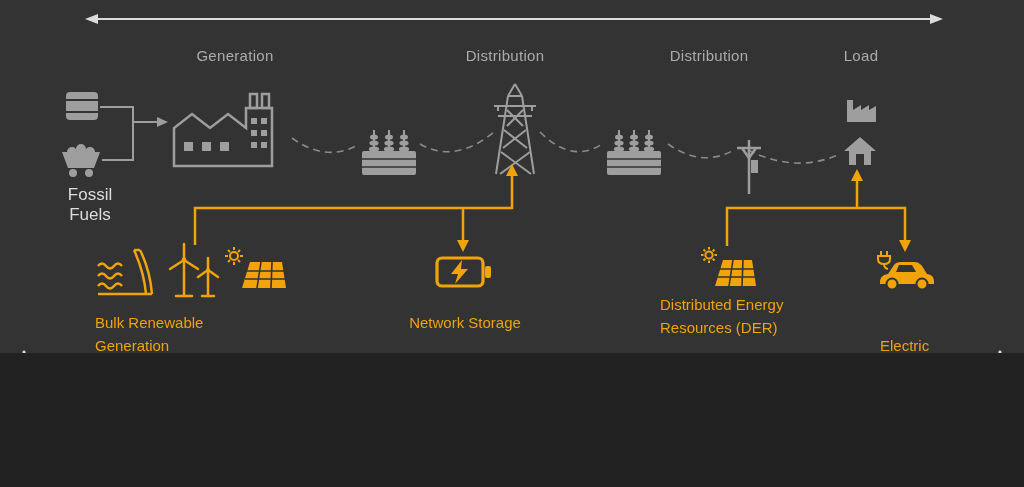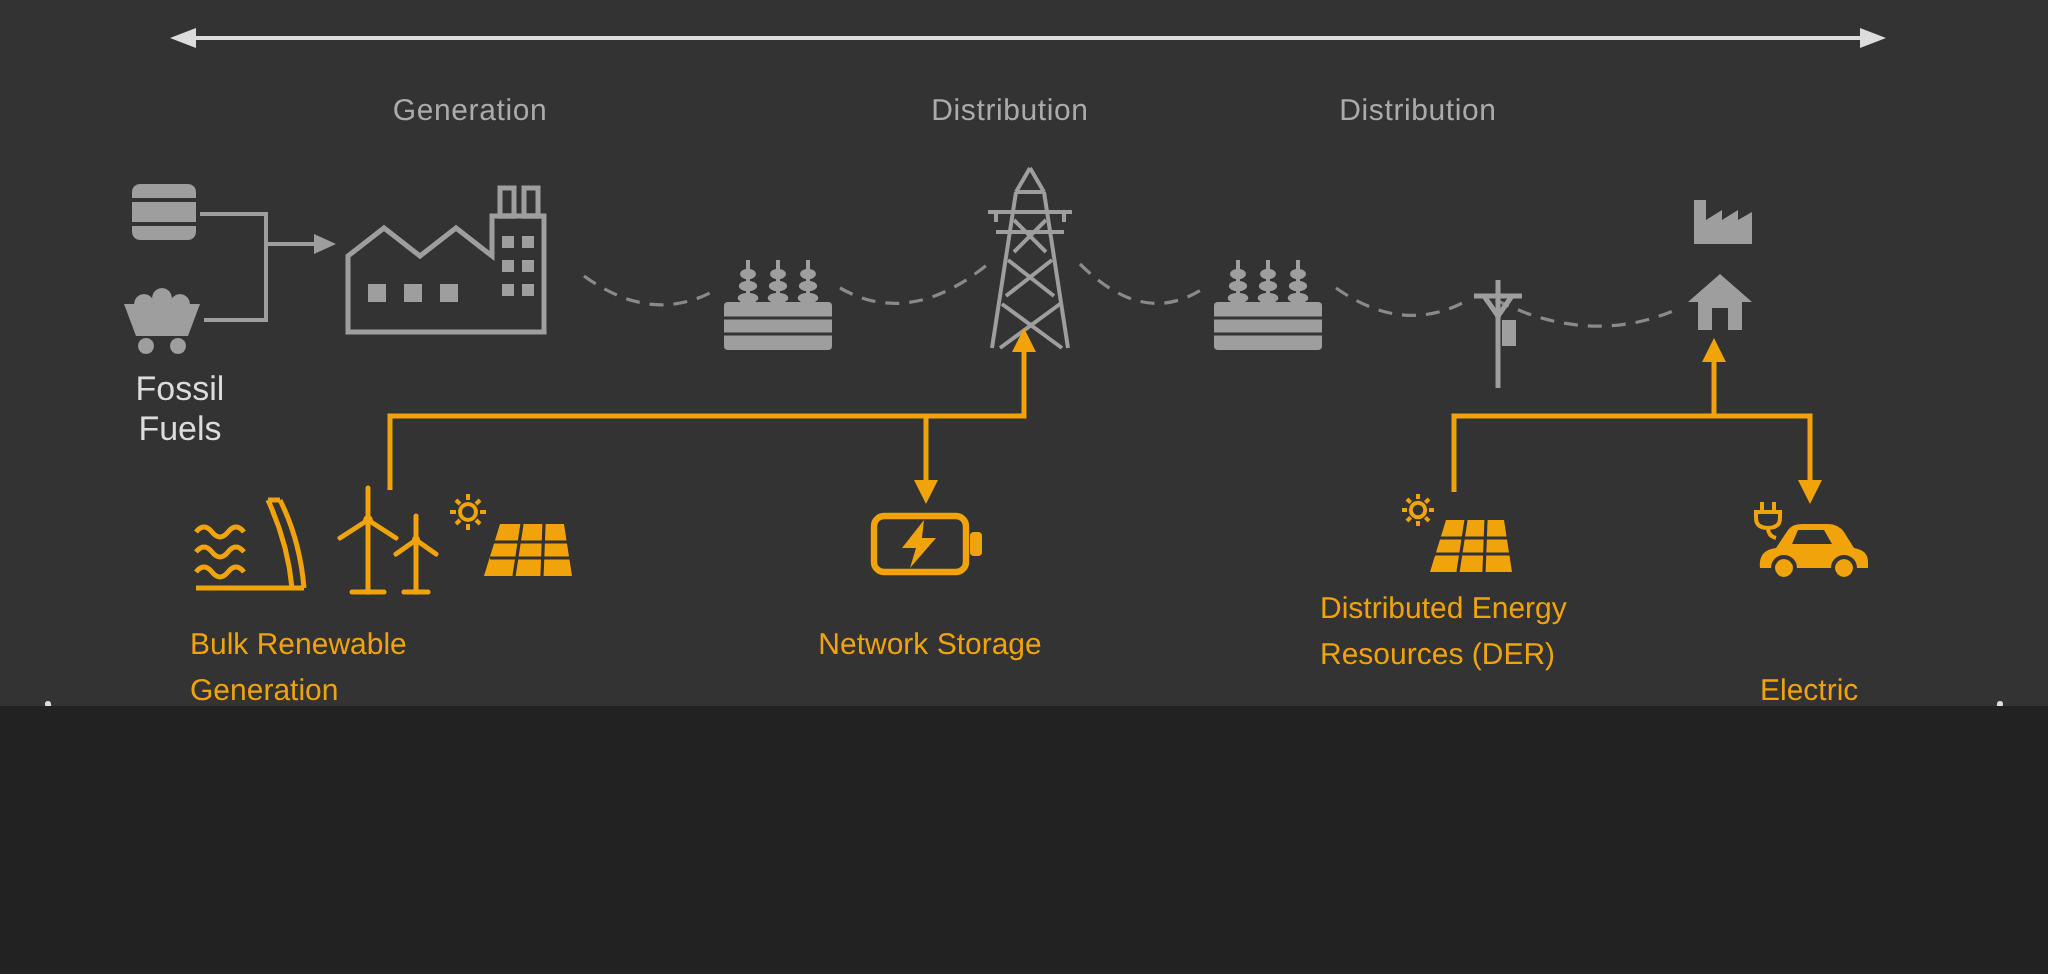--- a/index.html
+++ b/index.html
@@ -25,20 +25,21 @@
 
   <svg class="abs light-el" style="left:85px;top:12px;" width="858" height="14">
     <line x1="12" y1="7" x2="846" y2="7" stroke="currentColor" stroke-width="2"></line>
     <polygon points="0,7 13,2 13,12" fill="currentColor"></polygon>
     <polygon points="858,7 845,2 845,12" fill="currentColor"></polygon>
   </svg>
 
   <div class="abs stage-label" style="left:160px;top:47px;width:150px;">Generation</div>
   <div class="abs stage-label" style="left:430px;top:47px;width:150px;">Distribution</div>
   <div class="abs stage-label" style="left:634px;top:47px;width:150px;">Distribution</div>
+  <div class="abs stage-label" style="left:796px;top:47px;width:130px;">Load</div>
 
   <svg class="abs" style="left:0;top:0;" width="1024" height="487">
     <g fill="none" stroke="var(--wire-gray)" stroke-width="1.6" stroke-dasharray="7 5">
       <path d="M292 138 Q325 162 356 146"></path>
       <path d="M420 144 Q455 164 494 132"></path>
       <path d="M540 132 Q572 164 602 144"></path>
       <path d="M668 144 Q702 168 734 150"></path>
       <path d="M748 150 Q796 174 840 154"></path>
     </g>
   </svg>

